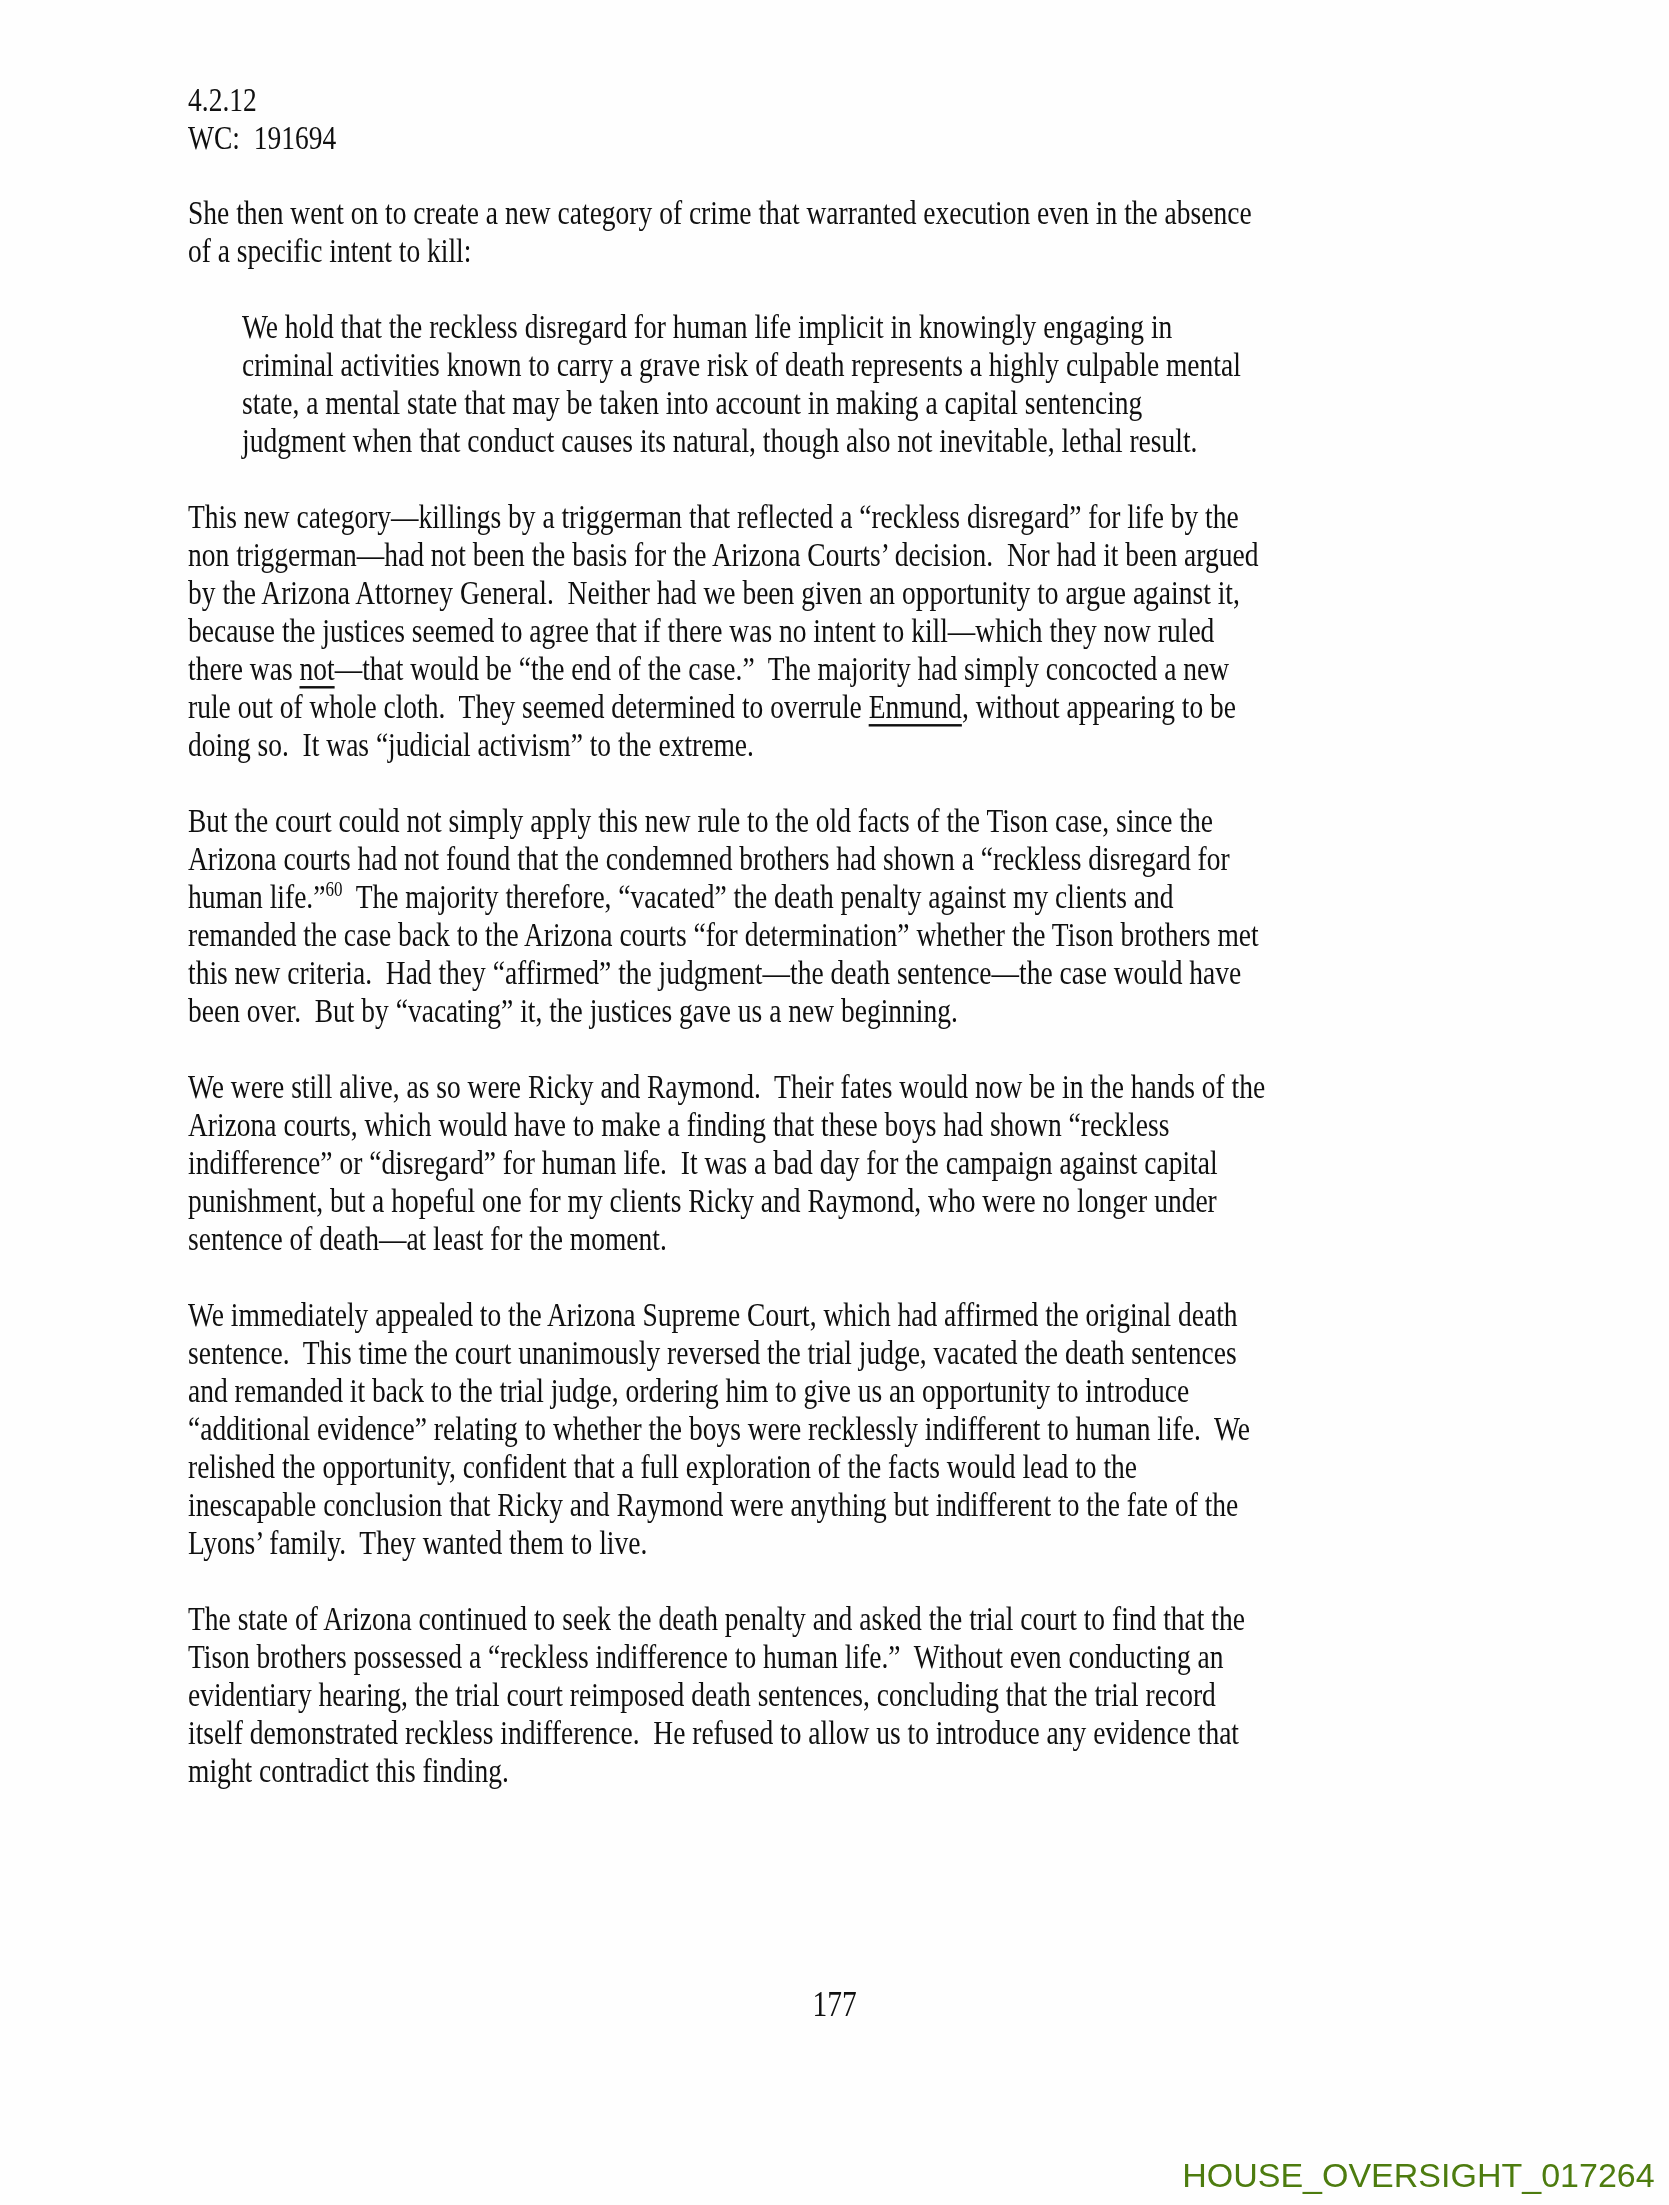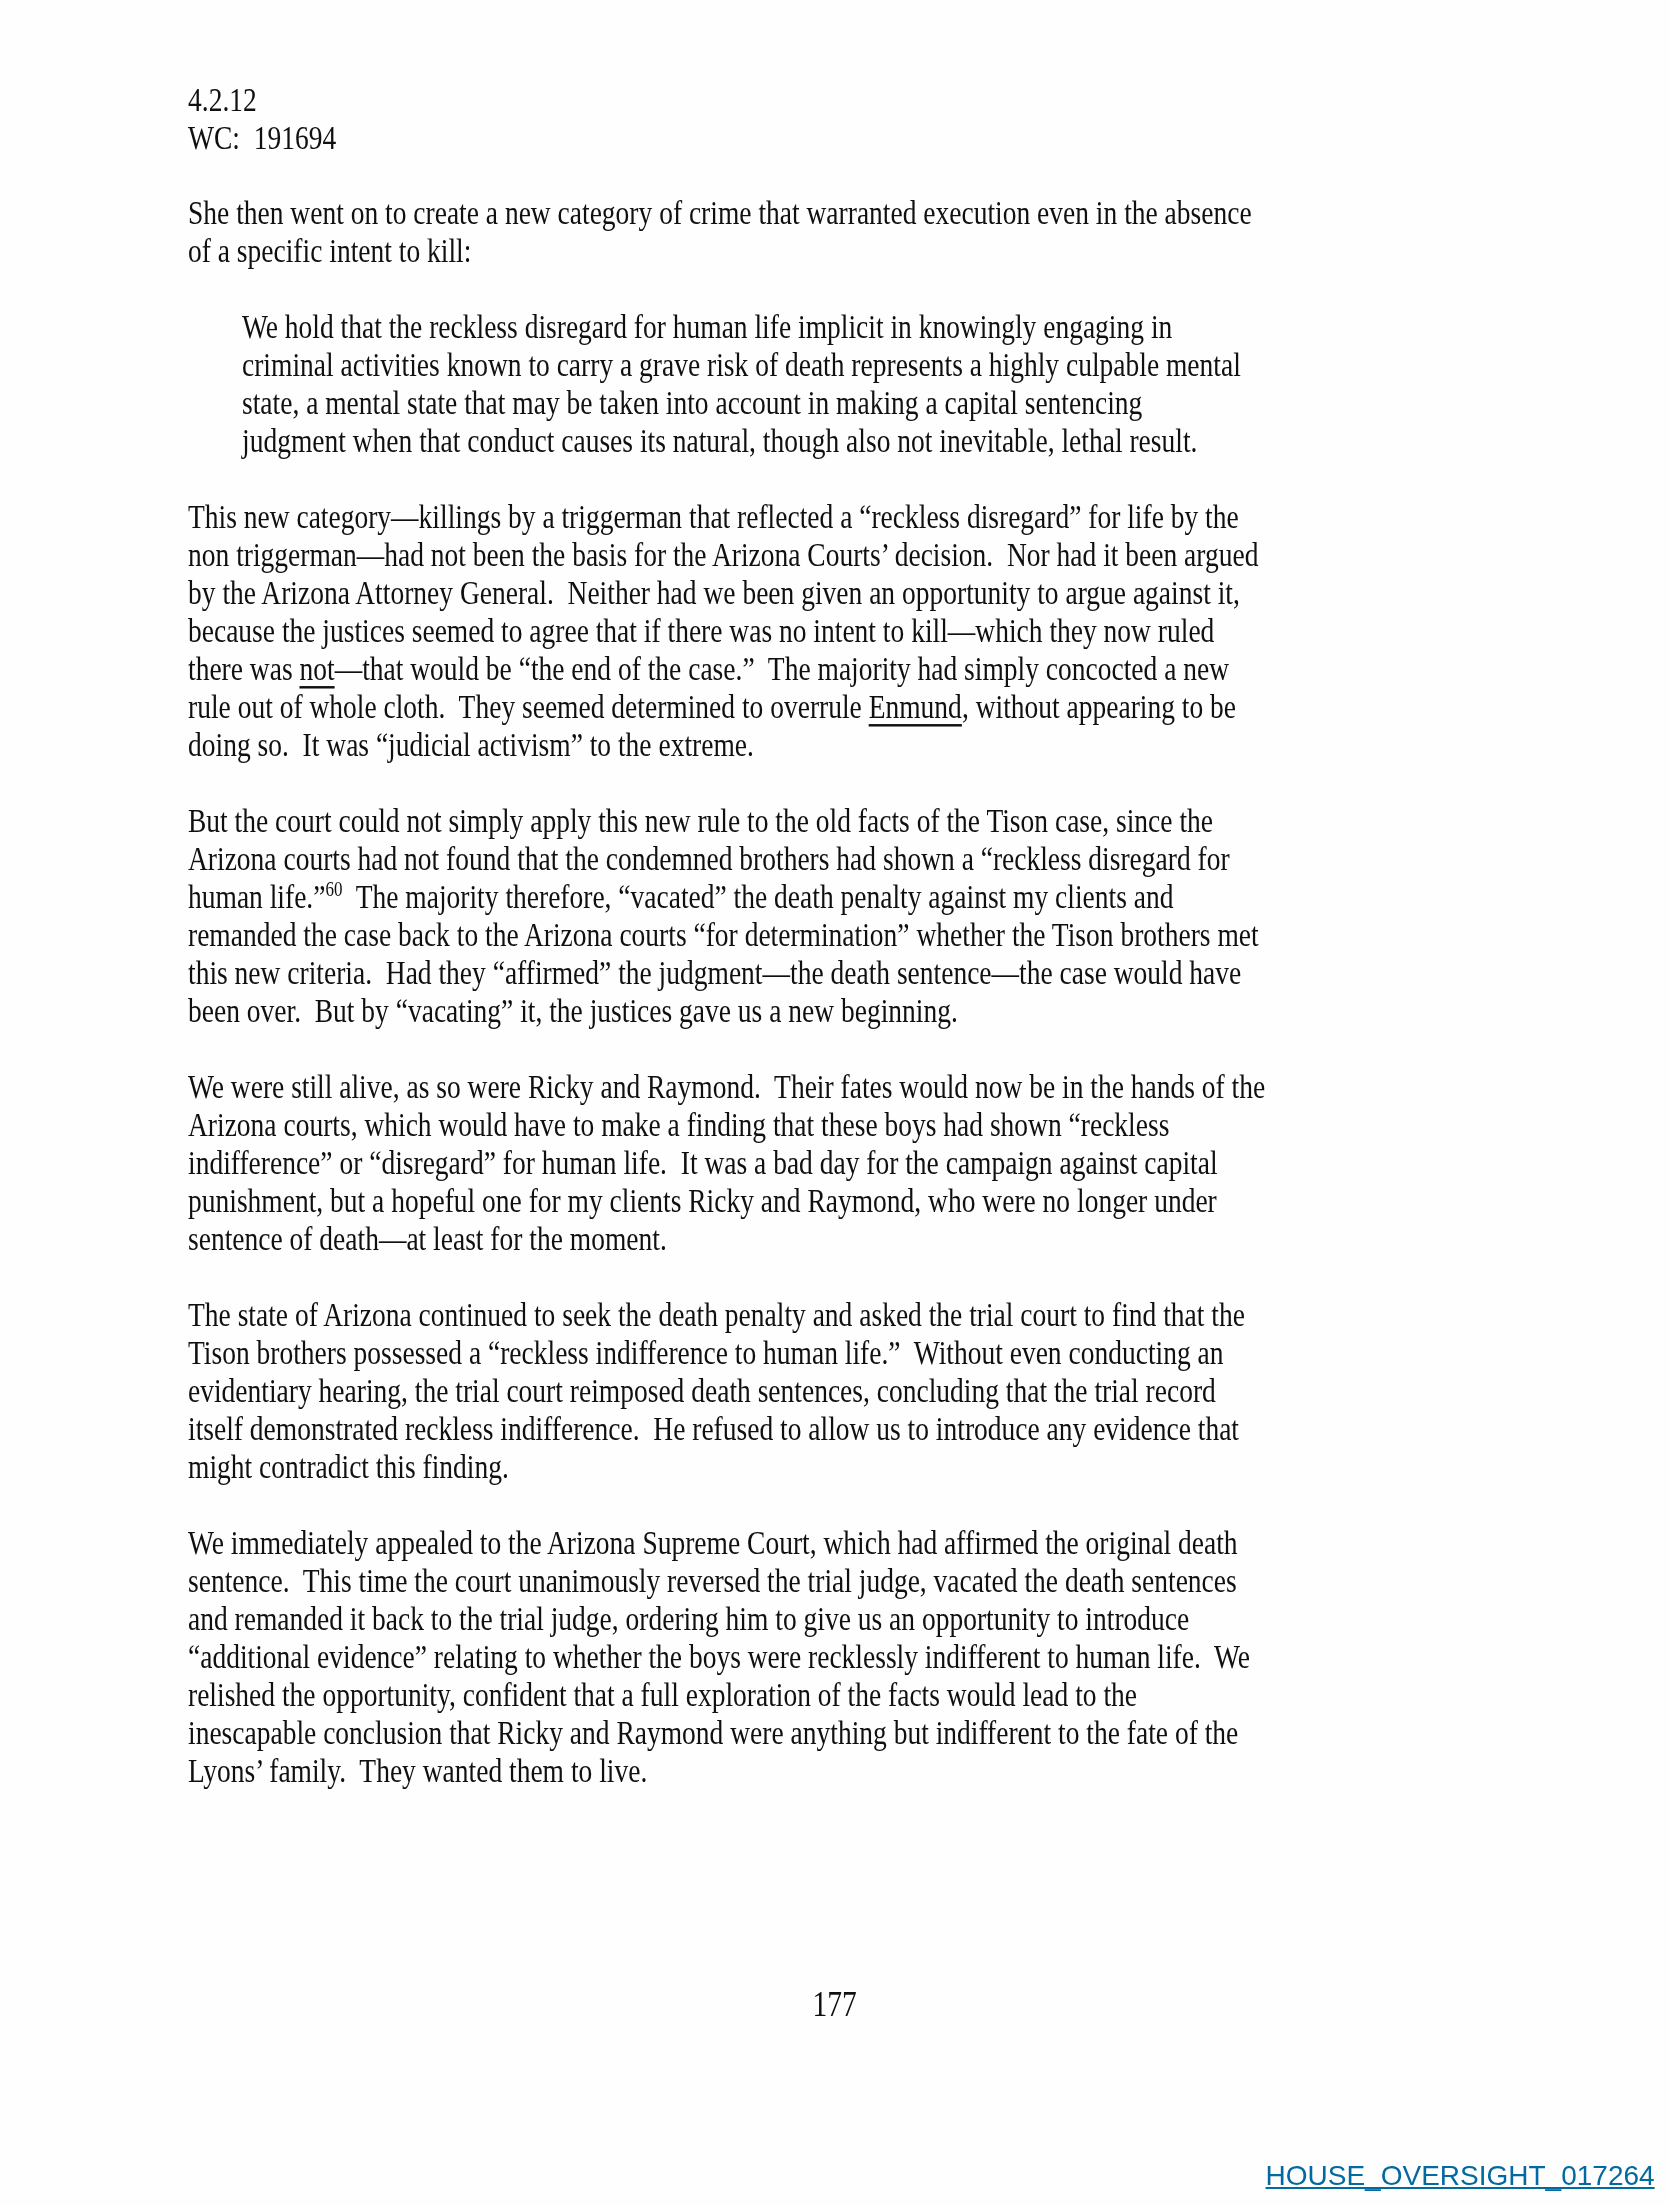--- a/index.html
+++ b/index.html
@@ -67,25 +67,24 @@
     text-align: center;
     font-size: 29.5px;
     line-height: 38px;
     transform: scaleY(1.2);
   }
   .bates {
     position: absolute;
     top: 2157px;
     right: 14.4px;
     font-family: "Liberation Sans", sans-serif;
-    font-size: 28px;
+    font-size: 34px;
     line-height: 37px;
-    color: #0369a1;
+    color: #4d7c0f;
     white-space: pre;
-    text-decoration: underline;
   }
 </style>
 </head>
 <body>
 
 <div class="page">
   <div class="content">
     <div class="doc-header">
       <div class="line">4.2.12</div>
       <div class="line">WC:  191694</div>
@@ -119,34 +118,34 @@
           <div class="line"><span>been over.  But by “vacating” it, the justices gave us a new beginning.</span></div>
         </div>
         <div class="block">
           <div class="line"><span>We were still alive, as so were Ricky and Raymond.  Their fates would now be in the hands of the</span></div>
           <div class="line"><span>Arizona courts, which would have to make a finding that these boys had shown “reckless</span></div>
           <div class="line"><span>indifference” or “disregard” for human life.  It was a bad day for the campaign against capital</span></div>
           <div class="line"><span>punishment, but a hopeful one for my clients Ricky and Raymond, who were no longer under</span></div>
           <div class="line"><span>sentence of death—at least for the moment.</span></div>
         </div>
         <div class="block">
-          <div class="line"><span>The state of Arizona continued to seek the death penalty and asked the trial court to find that the</span></div>
-          <div class="line"><span>Tison brothers possessed a “reckless indifference to human life.”  Without even conducting an</span></div>
-          <div class="line"><span>evidentiary hearing, the trial court reimposed death sentences, concluding that the trial record</span></div>
-          <div class="line"><span>itself demonstrated reckless indifference.  He refused to allow us to introduce any evidence that</span></div>
-          <div class="line"><span>might contradict this finding.</span></div>
-        </div>
-        <div class="block">
           <div class="line"><span>We immediately appealed to the Arizona Supreme Court, which had affirmed the original death</span></div>
           <div class="line"><span>sentence.  This time the court unanimously reversed the trial judge, vacated the death sentences</span></div>
           <div class="line"><span>and remanded it back to the trial judge, ordering him to give us an opportunity to introduce</span></div>
           <div class="line"><span>“additional evidence” relating to whether the boys were recklessly indifferent to human life.  We</span></div>
           <div class="line"><span>relished the opportunity, confident that a full exploration of the facts would lead to the</span></div>
           <div class="line"><span>inescapable conclusion that Ricky and Raymond were anything but indifferent to the fate of the</span></div>
           <div class="line"><span>Lyons’ family.  They wanted them to live.</span></div>
+        </div>
+        <div class="block">
+          <div class="line"><span>The state of Arizona continued to seek the death penalty and asked the trial court to find that the</span></div>
+          <div class="line"><span>Tison brothers possessed a “reckless indifference to human life.”  Without even conducting an</span></div>
+          <div class="line"><span>evidentiary hearing, the trial court reimposed death sentences, concluding that the trial record</span></div>
+          <div class="line"><span>itself demonstrated reckless indifference.  He refused to allow us to introduce any evidence that</span></div>
+          <div class="line"><span>might contradict this finding.</span></div>
         </div>
       </div>
   </div>
 
 
   <div class="page-number">177</div>
   <div class="bates">HOUSE_OVERSIGHT_017264</div>
 </div>
 
 

